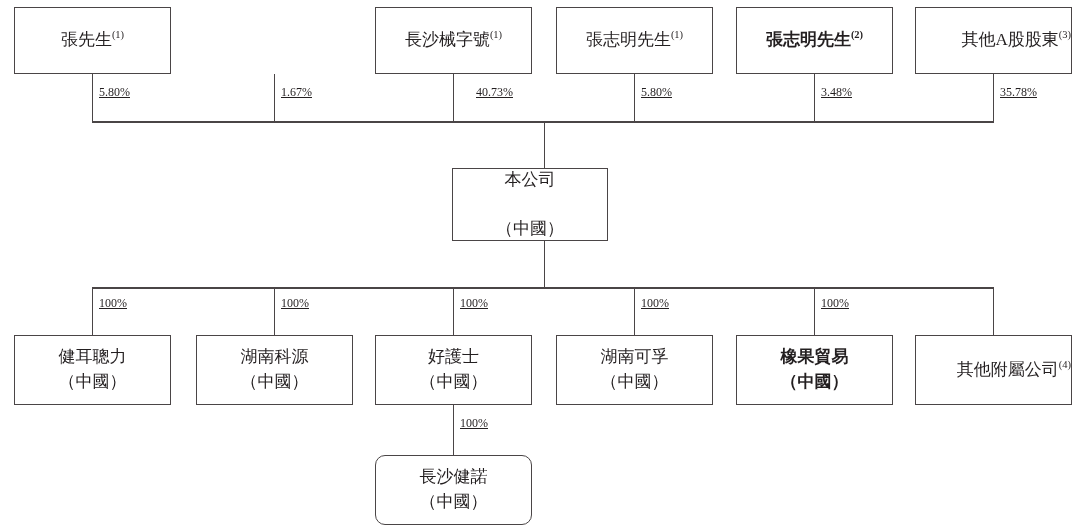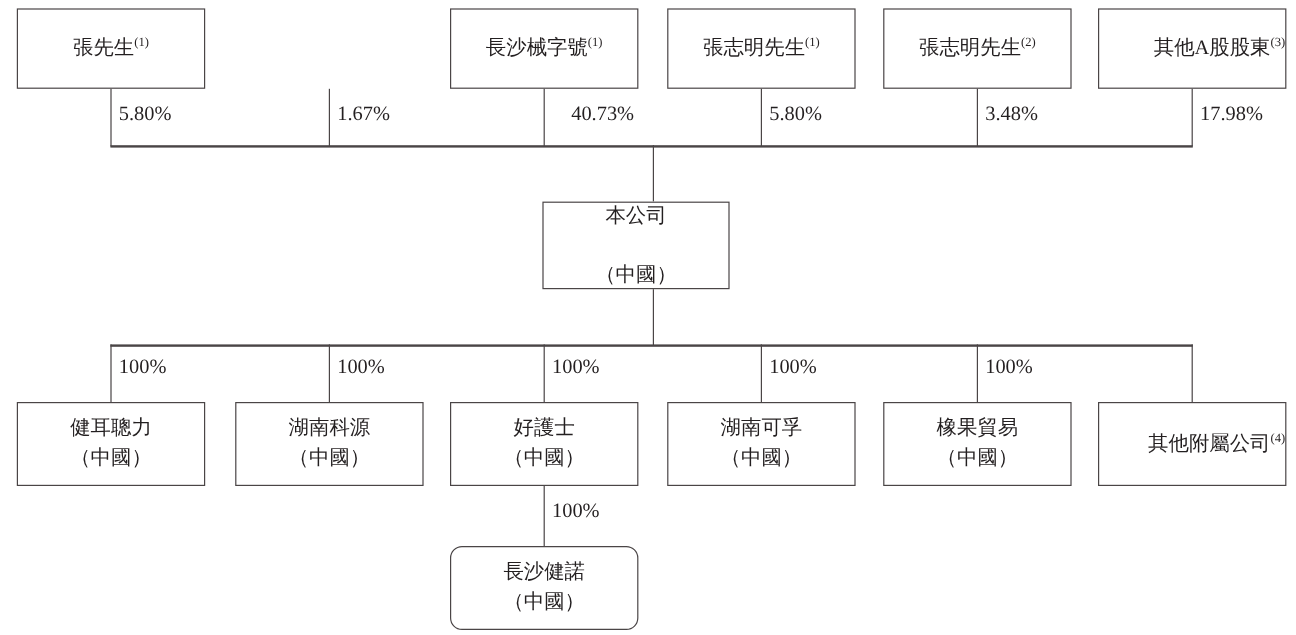--- a/index.html
+++ b/index.html
@@ -30,26 +30,27 @@
     line-height:0;
   }
   .vline,.hline{
     position:absolute;
     background:#4a4546;
   }
   .vline{width:1.5px;}
   .hline{height:1.5px;}
   .pct{
     position:absolute;
-    font-size:17px;
+    font-size:12px;
     white-space:nowrap;
+    text-decoration:underline;
   }
   
   .c0{left:14px;}  .c1{left:196px;} .c2{left:375px;}
-  .c3{left:556px;} .c4{left:736px;} .c5{left:915px;align-items:flex-end;}
+  .c3{left:556px;} .c4{left:736px;font-weight:bold;} .c5{left:915px;align-items:flex-end;}
   .w{width:157px;}
   .toprow{top:7px;height:67px;}
   .botrow{top:335px;height:70px;}
 </style>
 </head>
 <body>
 
 <div id="canvas">
 
   <div class="box toprow w c0">
@@ -73,21 +74,21 @@
   <div class="vline" style="left:452.5px;top:74px;height:48px;"></div>
   <div class="vline" style="left:633.5px;top:74px;height:48px;"></div>
   <div class="vline" style="left:813.5px;top:74px;height:48px;"></div>
   <div class="vline" style="left:992.5px;top:74px;height:48px;"></div>
 
   <div class="pct" style="left:99px;top:85px;">5.80%</div>
   <div class="pct" style="left:281px;top:85px;">1.67%</div>
   <div class="pct" style="left:476px;top:85px;">40.73%</div>
   <div class="pct" style="left:641px;top:85px;">5.80%</div>
   <div class="pct" style="left:821px;top:85px;">3.48%</div>
-  <div class="pct" style="left:1000px;top:85px;">17.98%</div>
+  <div class="pct" style="left:1000px;top:85px;">35.78%</div>
 
   <div class="hline" style="left:91.5px;top:121px;width:902.5px;"></div>
 
   <div class="vline" style="left:543.5px;top:121px;height:47px;"></div>
 
   <div class="box" style="left:452px;top:168px;width:156px;height:73px;gap:24px;">
     <span>本公司</span>
     <span>（中國）</span>
   </div>
 

